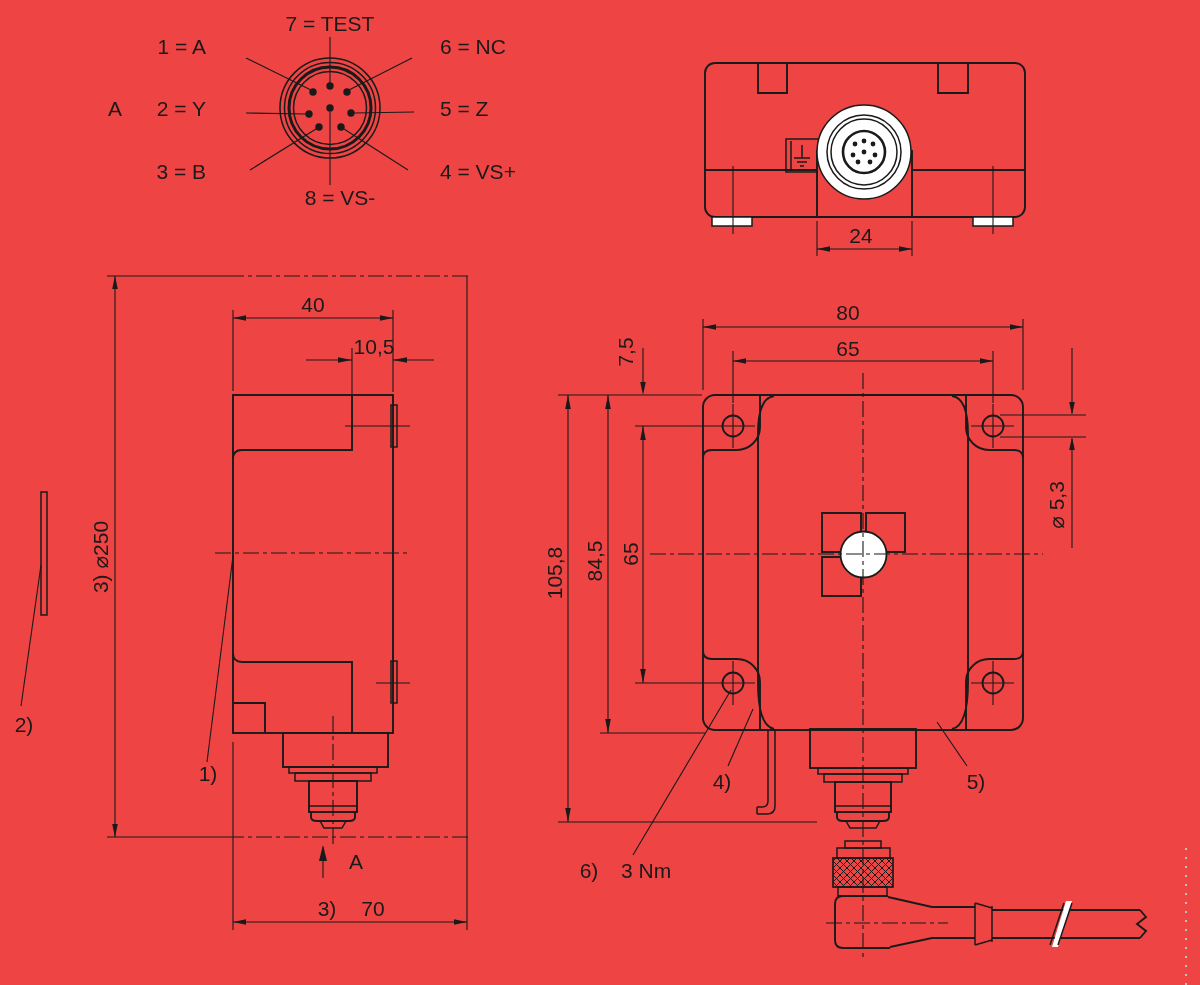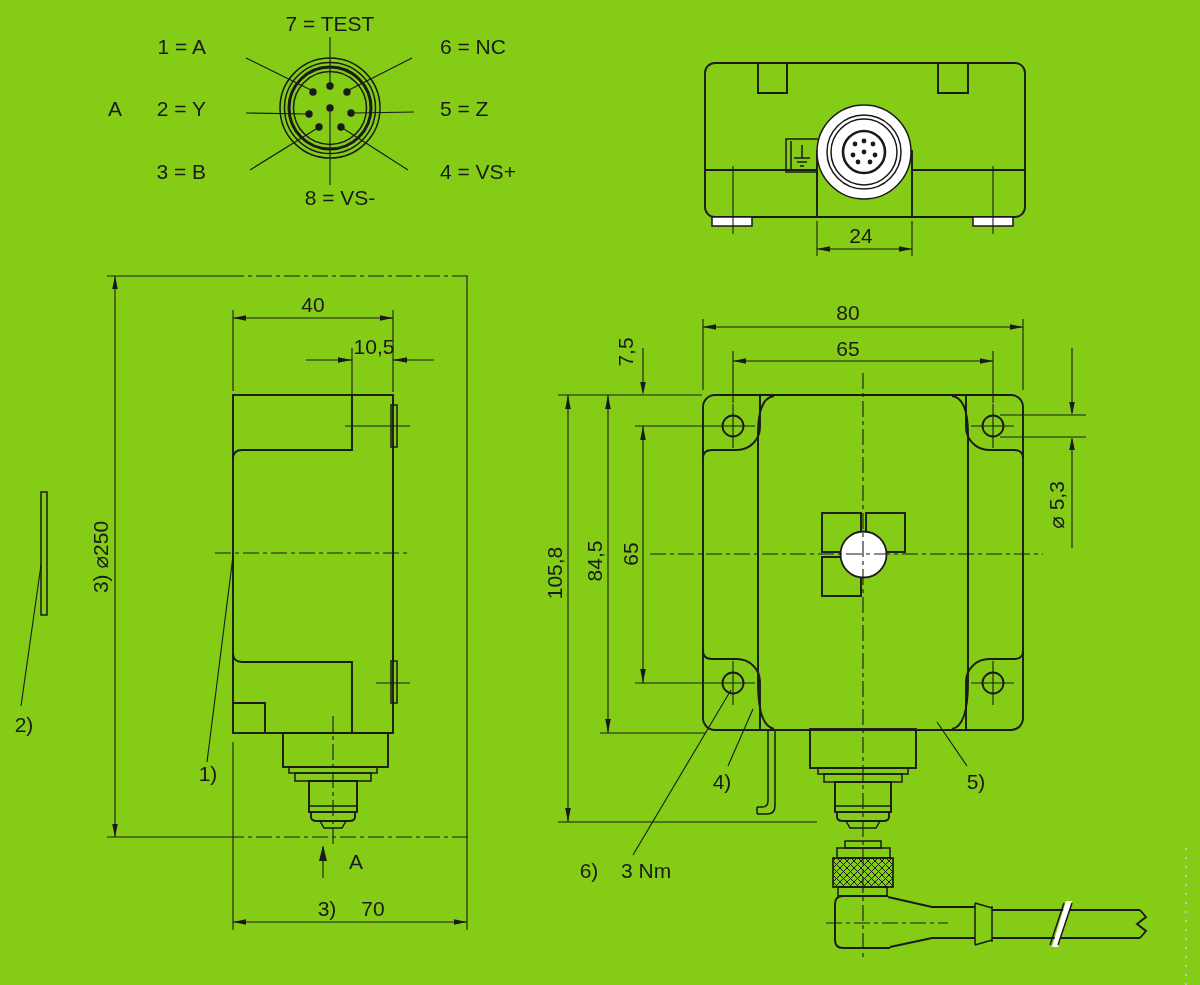--- a/index.html
+++ b/index.html
@@ -1,16 +1,16 @@
 <!DOCTYPE html>
 <html><head>
 <meta charset="utf-8">
 <style>
   html,body{margin:0;padding:0;background:#fff;}
-  .page{position:relative;width:1200px;height:985px;background:#84cc16;overflow:hidden;
+  .page{position:relative;width:1200px;height:985px;background:#ef4444;overflow:hidden;
         font-family:"Liberation Sans","DejaVu Sans",sans-serif;}
   svg{display:block;}
   text{fill:#1a1a1a;font-family:"Liberation Sans","DejaVu Sans",sans-serif;font-size:21px;}
   .ln  {stroke:#1a1a1a;stroke-width:1.9;fill:none;}
   .ln2 {stroke:#1a1a1a;stroke-width:1.5;fill:none;}
   .thin{stroke:#1a1a1a;stroke-width:1.1;fill:none;}
   .cl  {stroke:#1a1a1a;stroke-width:1.1;fill:none;stroke-dasharray:16 4 4 4;}
   .bold{stroke:#1a1a1a;stroke-width:3;fill:none;}
   .arr {fill:#1a1a1a;stroke:none;}
   .pin {fill:#1a1a1a;stroke:none;}

